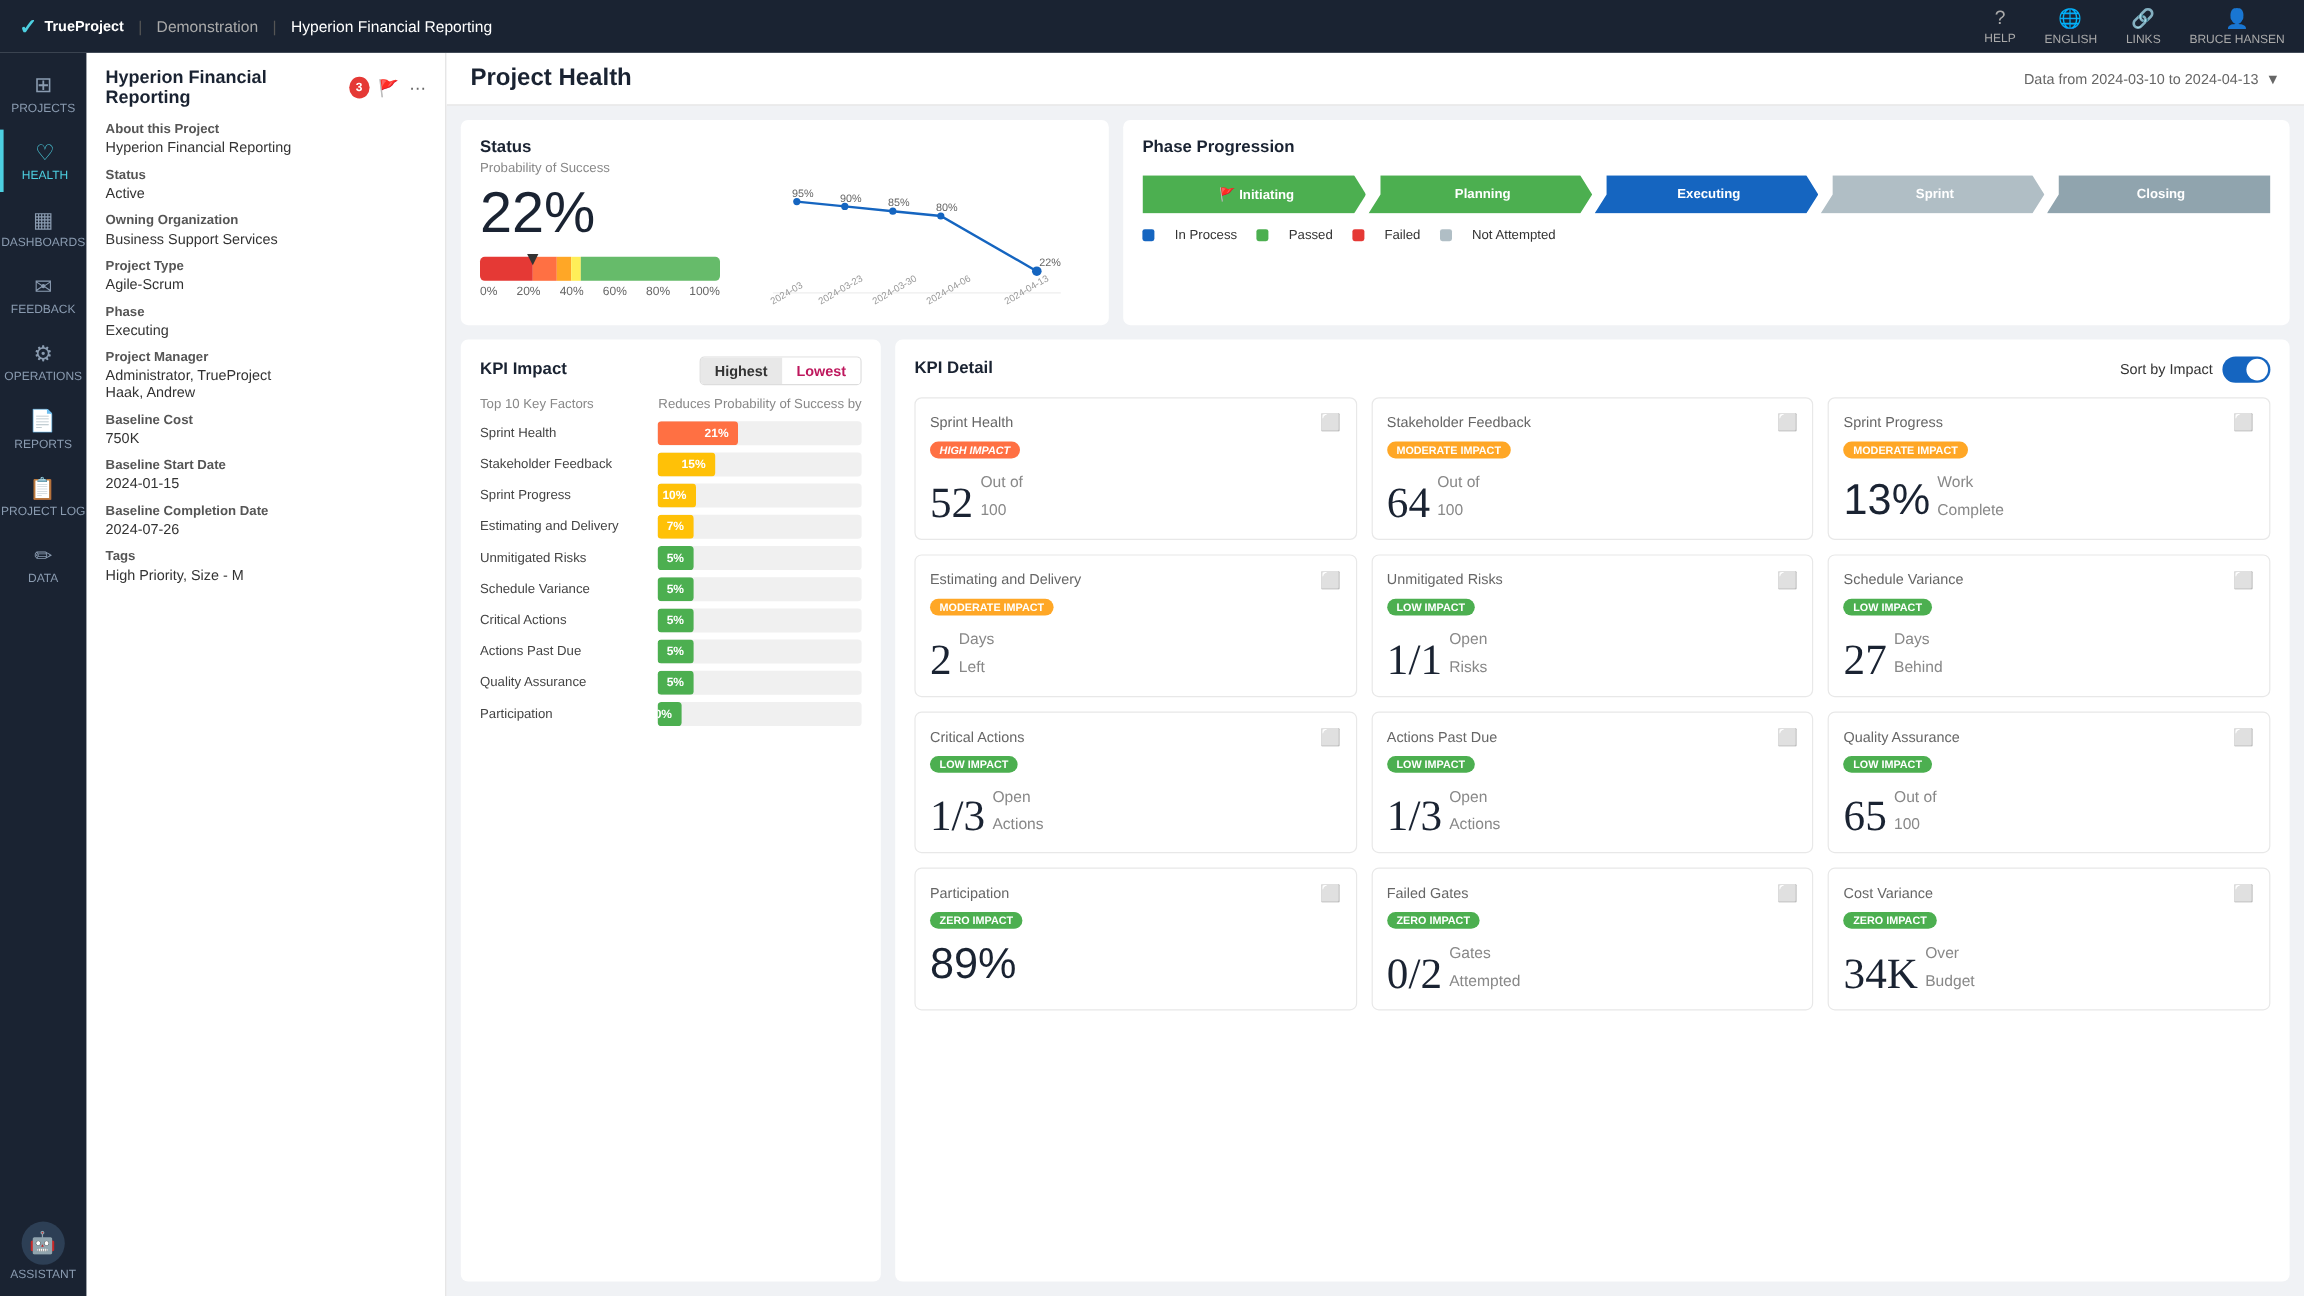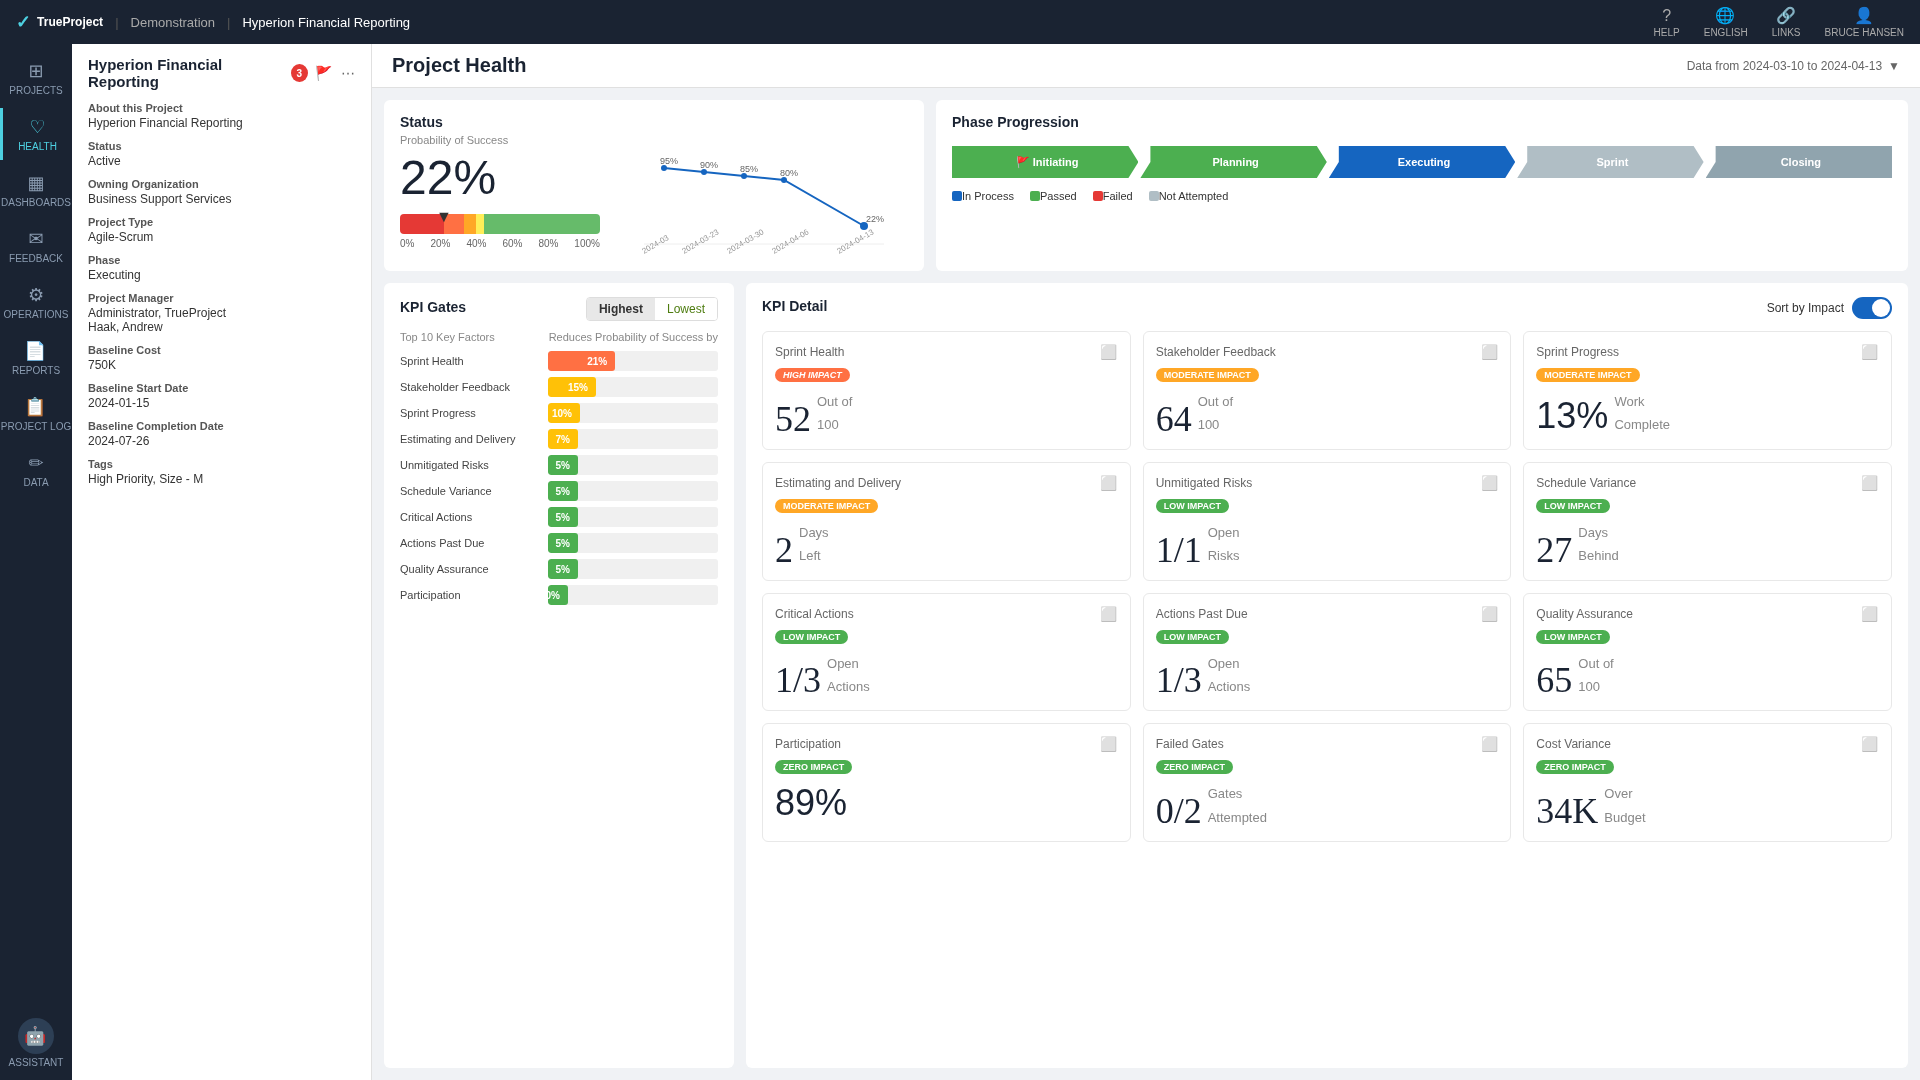--- a/index.html
+++ b/index.html
@@ -112,32 +112,32 @@
       height: 32px; display: flex; align-items: center; justify-content: center;
       font-size: 11px; font-weight: 600; flex: 1;
       clip-path: polygon(0 0, calc(100% - 12px) 0, 100% 50%, calc(100% - 12px) 100%, 0 100%, 12px 50%);
       padding: 0 16px 0 20px; color: #fff; white-space: nowrap;
     }
     .phase-arrow.green { background: #4caf50; }
     .phase-arrow.blue { background: #1565c0; }
     .phase-arrow.gray-light { background: #b0bec5; }
     .phase-arrow.gray { background: #90a4ae; }
     .phase-legend { display: flex; gap: 16px; font-size: 11px; }
-    .legend-item { display: flex; align-items: center; gap: 0; }
+    .legend-item { display: flex; align-items: center; gap: 17px; }
     .legend-dot { width: 10px; height: 10px; border-radius: 2px; }
 
     
     .kpi-row { display: flex; gap: 12px; flex: 1; min-height: 0; }
     .kpi-impact-card { background: #fff; border-radius: 6px; padding: 14px 16px; flex: 0 0 350px; }
     .kpi-detail-card { background: #fff; border-radius: 6px; padding: 14px 16px; flex: 1; overflow-y: auto; }
 
     
     .kpi-impact-header { display: flex; align-items: center; justify-content: space-between; margin-bottom: 10px; }
     .kpi-toggle-group { display: flex; border: 1px solid #ddd; border-radius: 4px; overflow: hidden; }
-    .kpi-toggle-btn { padding: 4px 12px; font-size: 12px; cursor: pointer; border: none; background: #fff; color: #4d7c0f; }
+    .kpi-toggle-btn { padding: 4px 12px; font-size: 12px; cursor: pointer; border: none; background: #fff; color: #be185d; font-weight: bold; }
     .kpi-toggle-btn.active { background: #e8e8e8; color: #333; font-weight: bold; }
     .kpi-col-headers { display: flex; justify-content: space-between; font-size: 11px; color: #888; margin-bottom: 8px; }
     .kpi-bar-row { display: flex; align-items: center; margin-bottom: 6px; gap: 8px; }
     .kpi-bar-label { flex: 0 0 140px; font-size: 11px; color: #444; }
     .kpi-bar-wrap { flex: 1; position: relative; height: 20px; background: #f0f0f0; border-radius: 3px; overflow: hidden; }
     .kpi-bar-fill { height: 100%; border-radius: 3px; display: flex; align-items: center; justify-content: flex-end; padding-right: 8px; text-align: center; }
     .kpi-bar-pct { font-size: 10px; font-weight: bold; color: #fff; }
 
     
     .kpi-detail-header { display: flex; align-items: center; justify-content: space-between; margin-bottom: 12px; }
@@ -391,21 +391,21 @@
               <span>Not Attempted</span>
             </div>
           </div>
         </div>
       </div>
 
       <div class="kpi-row">
 
         <div class="kpi-impact-card">
           <div class="kpi-impact-header">
-            <span class="card-title">KPI Gates</span>
+            <span class="card-title">KPI Impact</span>
             <div class="kpi-toggle-group">
               <button class="kpi-toggle-btn active">Highest</button>
               <button class="kpi-toggle-btn">Lowest</button>
             </div>
           </div>
           <div class="kpi-col-headers">
             <span>Top 10 Key Factors</span>
             <span>Reduces Probability of Success by</span>
           </div>
           <div id="kpi-bars-container">

